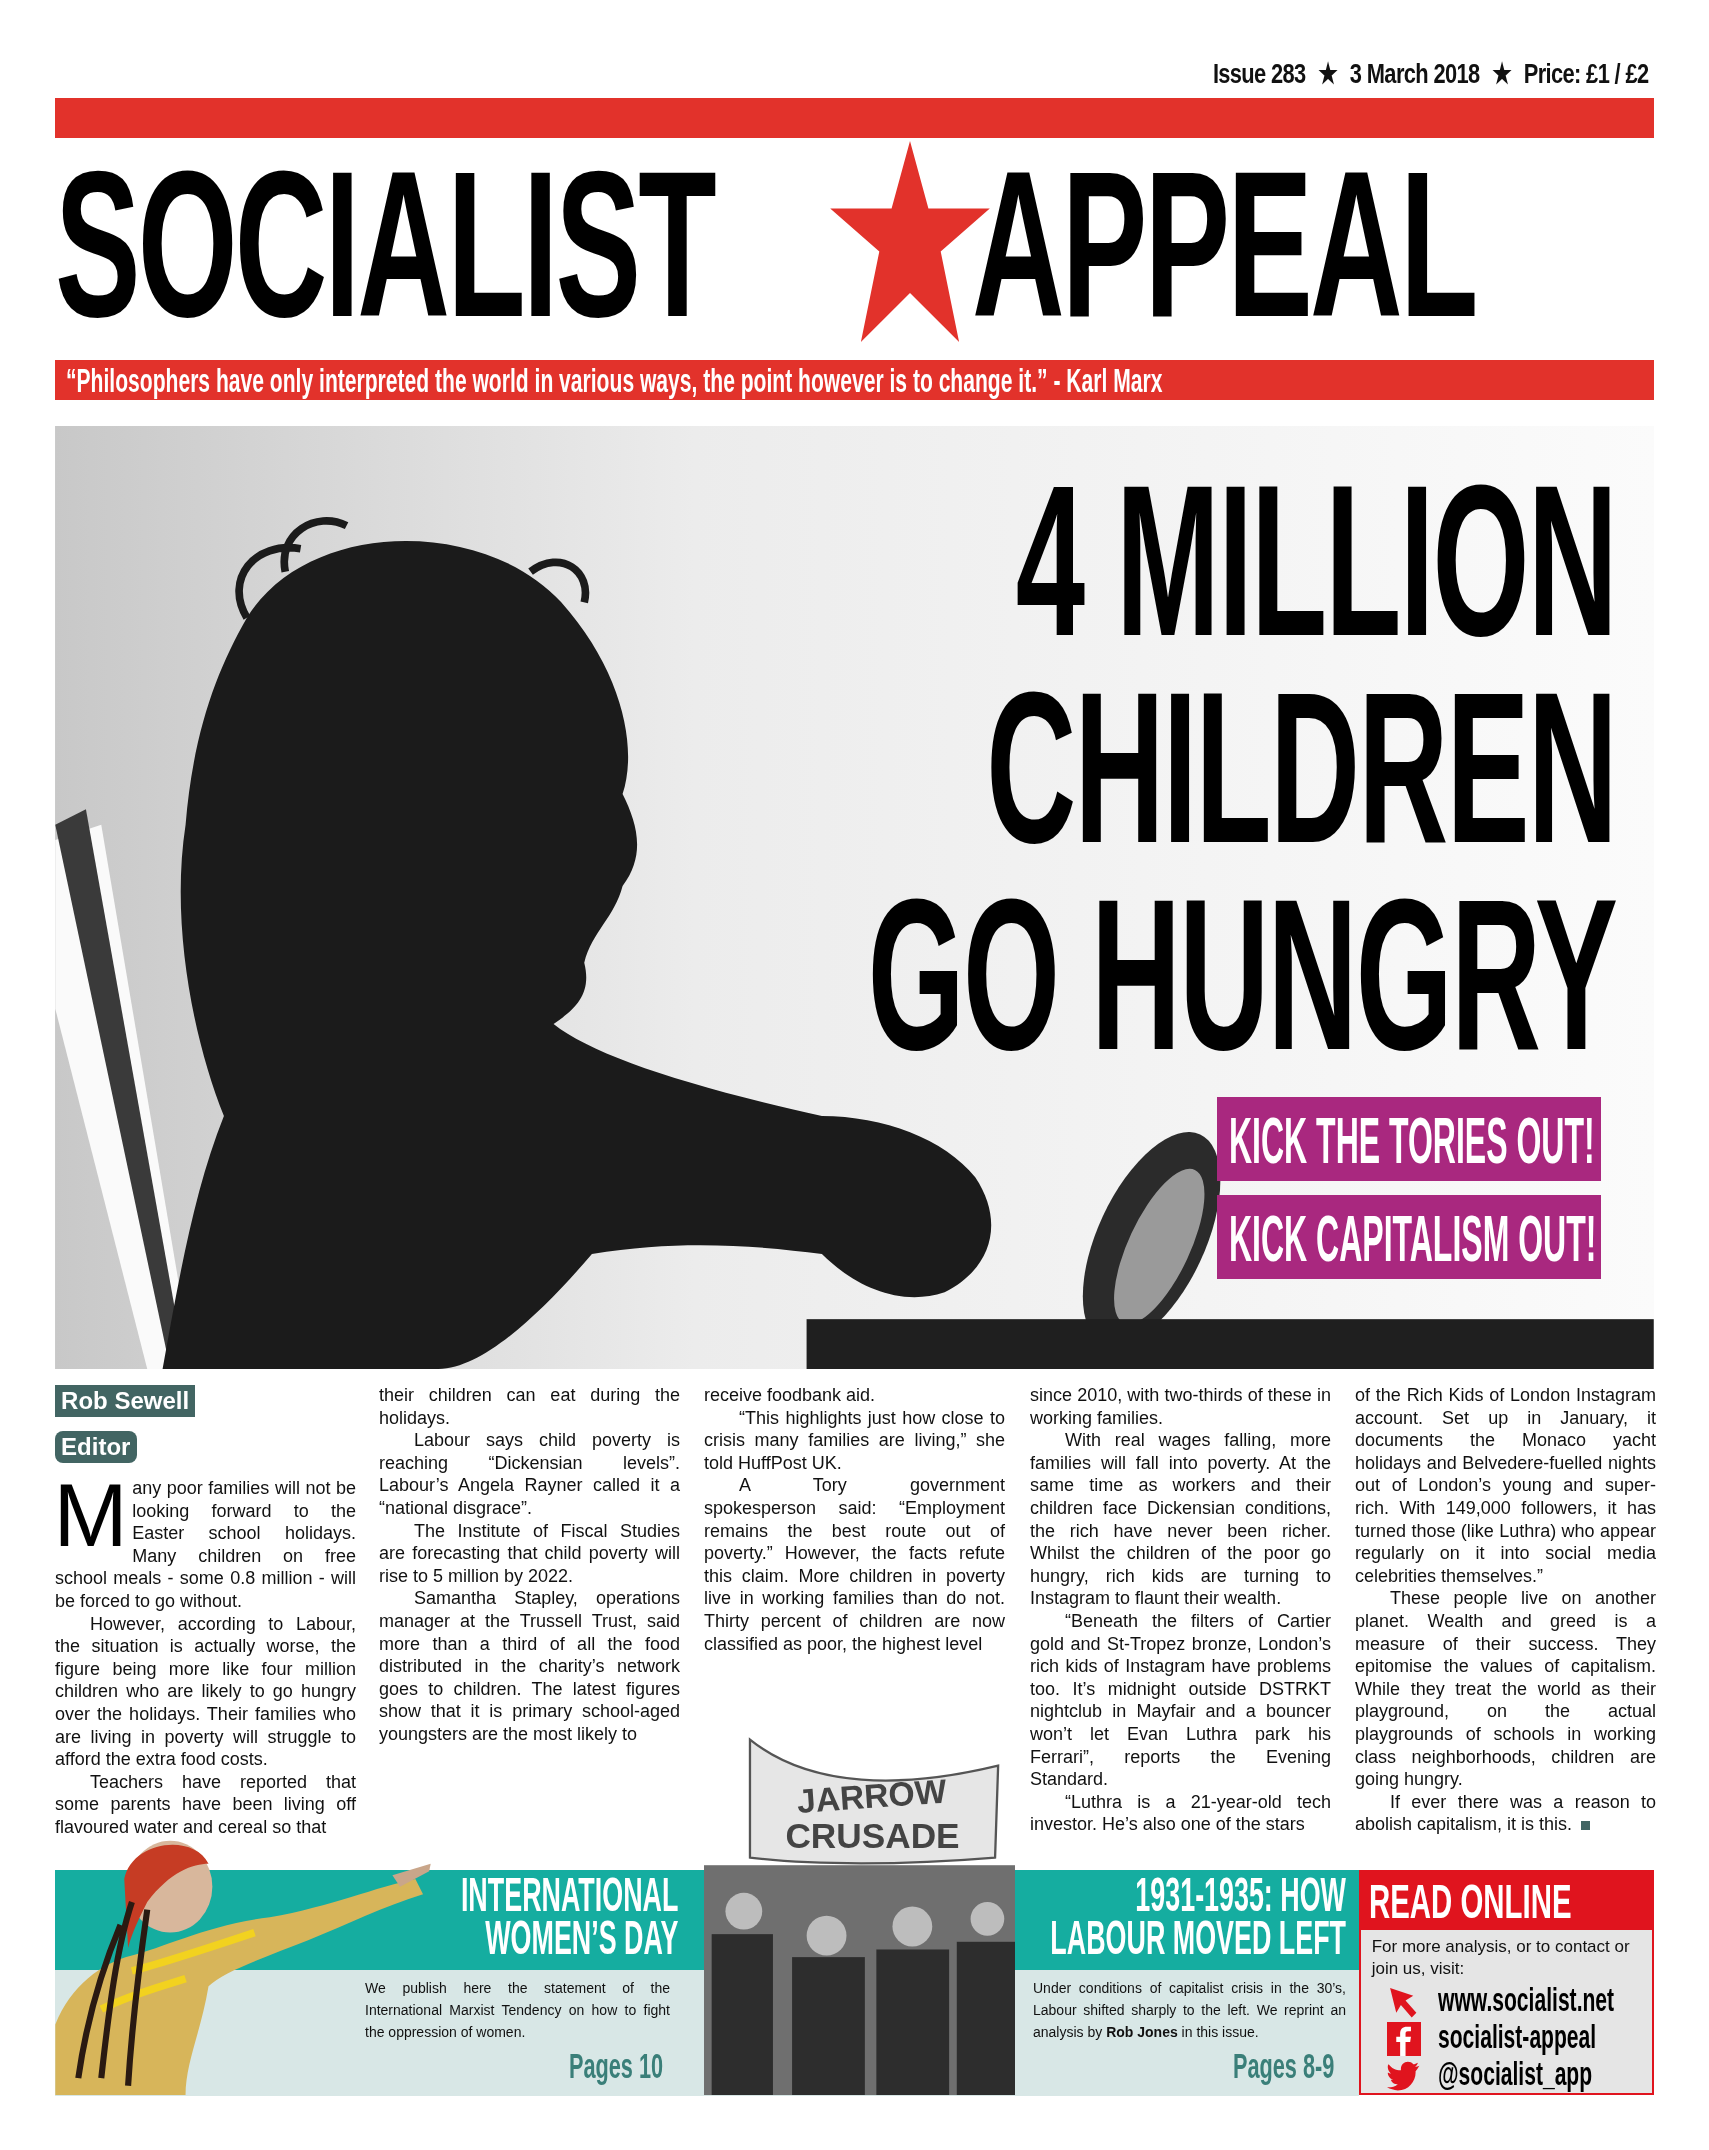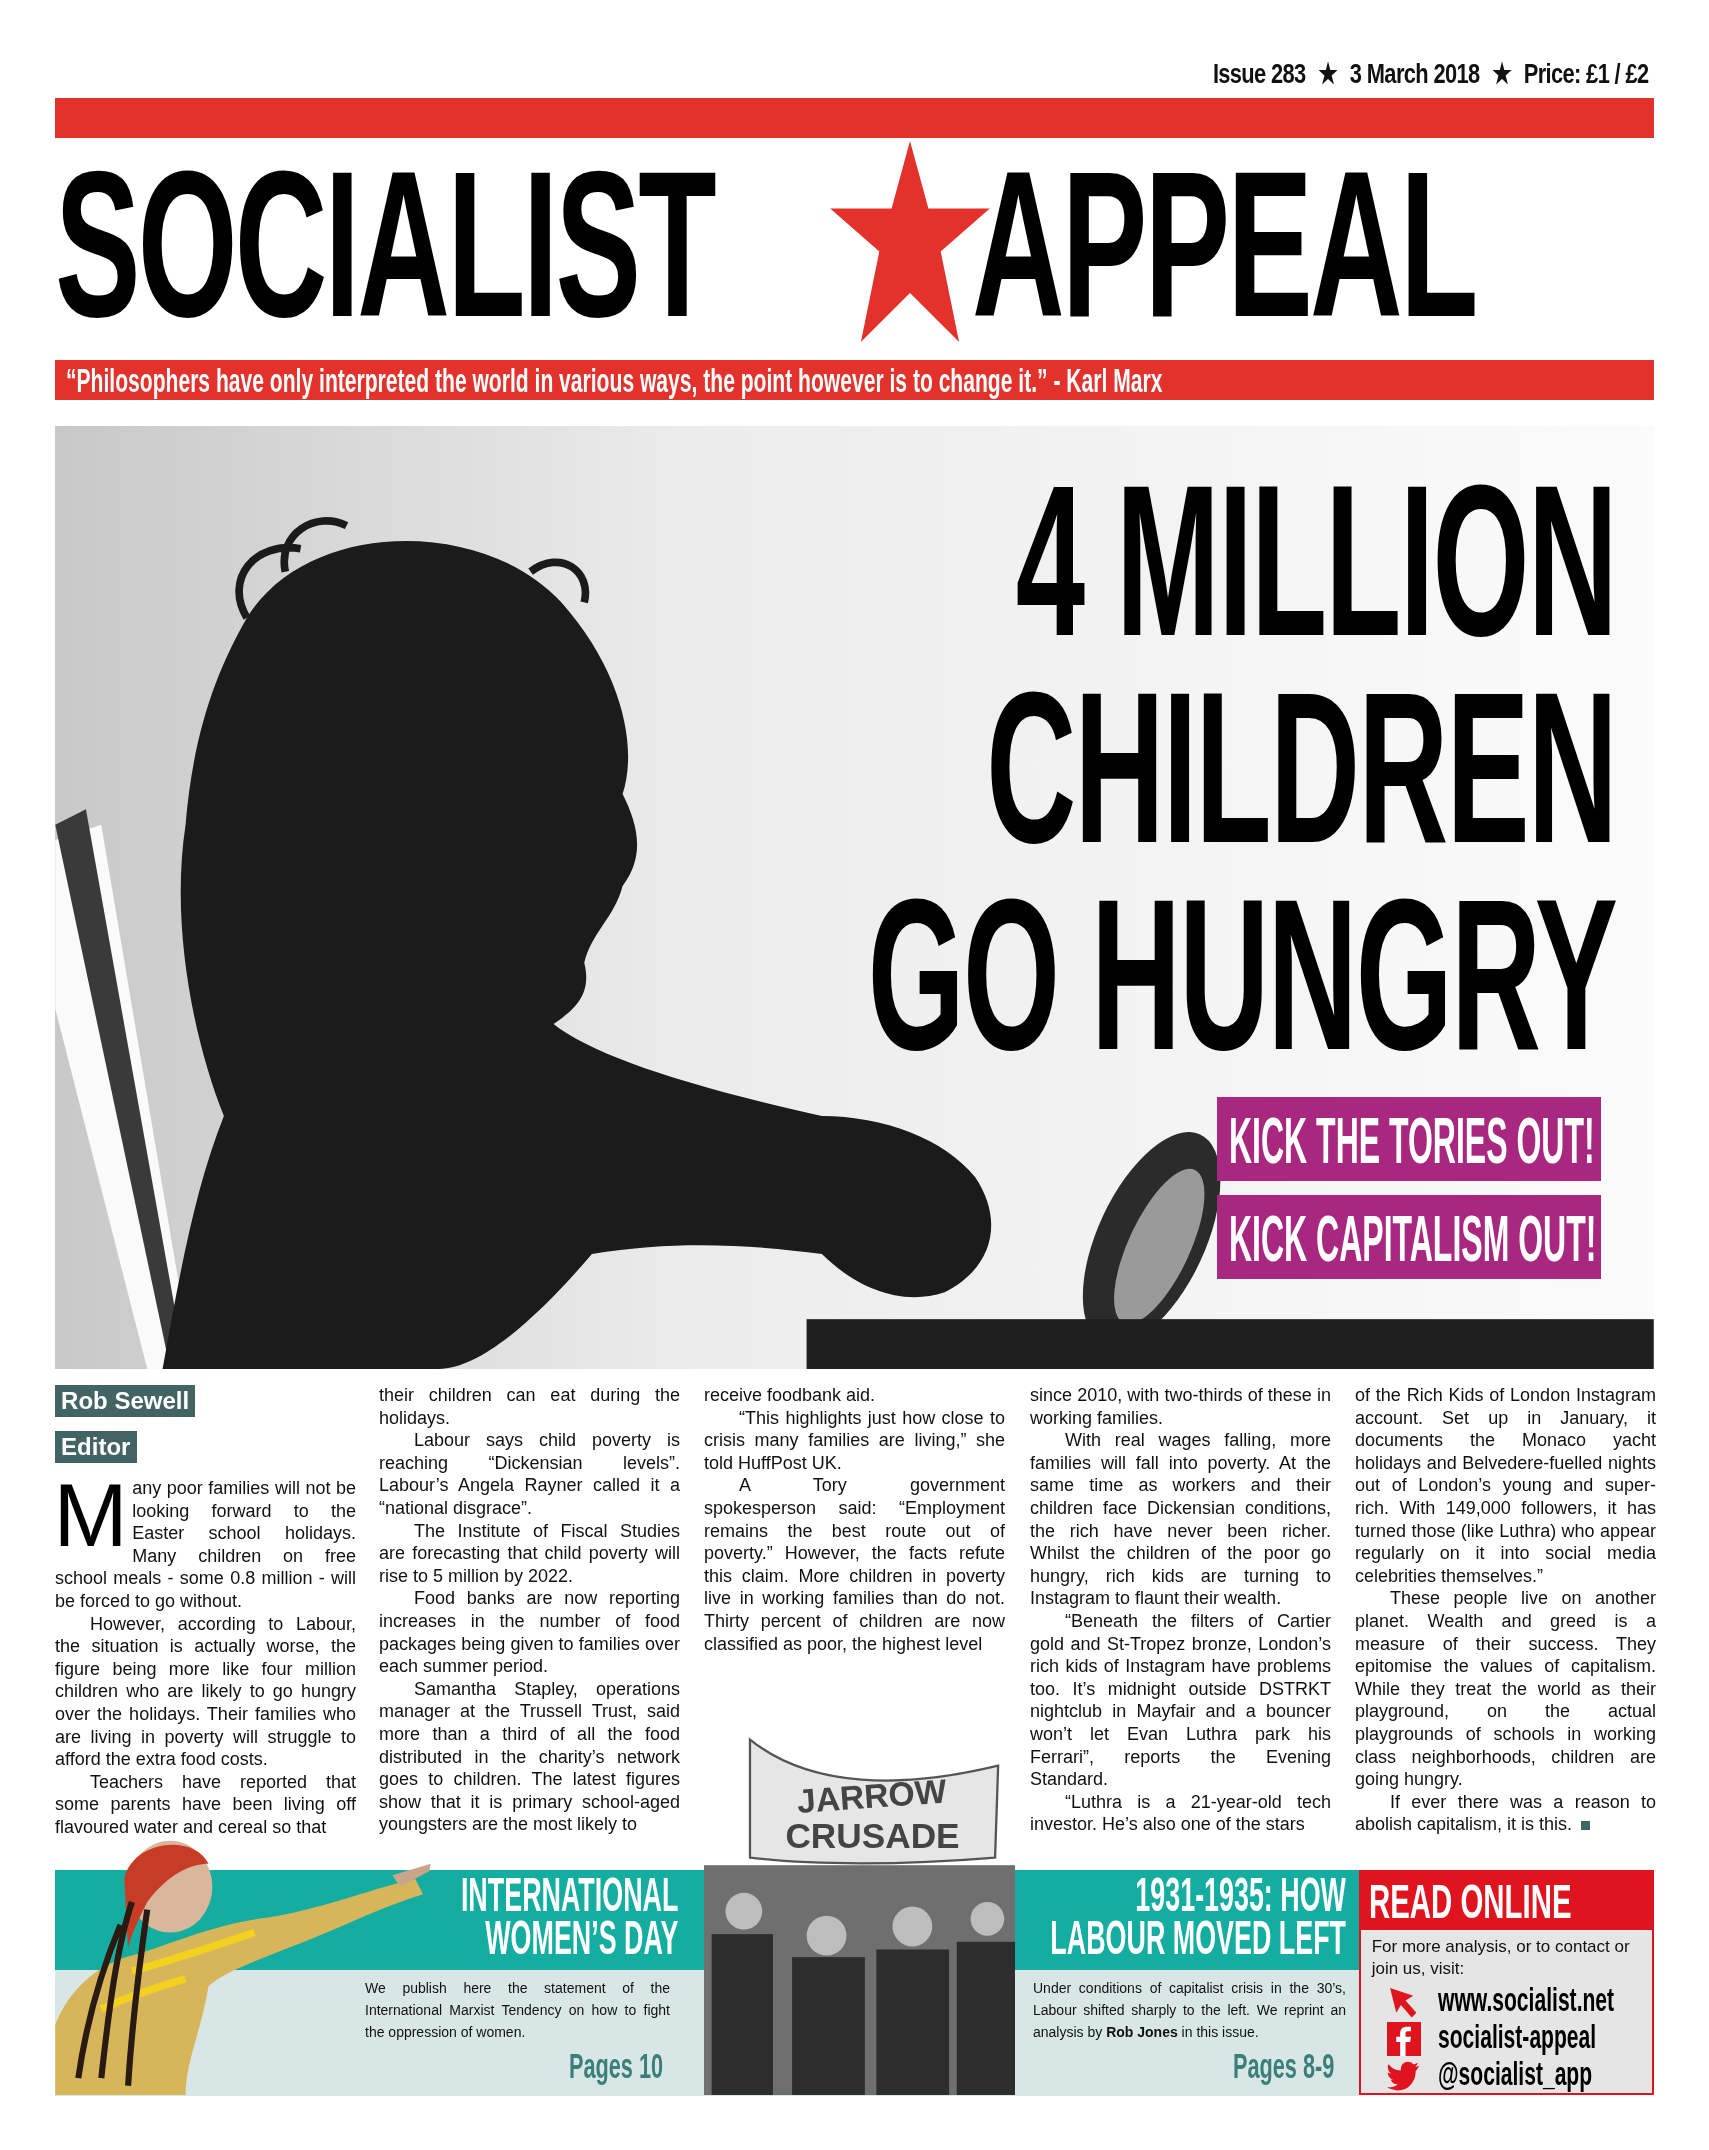--- a/index.html
+++ b/index.html
@@ -109,33 +109,32 @@
 
   <div class="slogan" style="top: 671px;">
     <span>KICK THE TORIES OUT!</span>
   </div>
   <div class="slogan" style="top: 769px;">
     <span>KICK CAPITALISM OUT!</span>
   </div>
 </div>
 
 <div class="byline-tag" style="top: 1385px;">Rob Sewell</div>
-<div class="byline-tag" style="top: 1431px;">Editor</div>
+<div class="byline-tag" style="top: 1431px; border-radius: 8px;">Editor</div>
 
 <div class="col" style="left: 55px; top: 1477px;">
   <p class="noindent"><span class="dropcap">M</span><span>any poor families will not be looking forward to the Easter school holidays. Many children on free school meals - some 0.8 million - will be forced to go without.</span></p>
   <p>However, according to Labour, the situation is actually worse, the figure being more like four million children who are likely to go hungry over the holidays. Their families who are living in poverty will struggle to afford the extra food costs.</p>
   <p>Teachers have reported that some parents have been living off flavoured water and cereal so that</p>
 </div>
 
 <div class="col" style="left: 379px;">
   <p class="noindent">their children can eat during the holidays.</p>
   <p>Labour says child poverty is reaching “Dickensian levels”. Labour’s Angela Rayner called it a “national disgrace”.</p>
   <p>The Institute of Fiscal Studies are forecasting that child poverty will rise to 5 million by 2022.</p>
-  <p>Food banks are now reporting increases in the number of food packages being given to families over each summer period.</p>
   <p>Samantha Stapley, operations manager at the Trussell Trust, said more than a third of all the food distributed in the charity’s network goes to children. The latest figures show that it is primary school-aged youngsters are the most likely to</p>
 </div>
 
 <div class="col" style="left: 704px;">
   <p class="noindent">receive foodbank aid.</p>
   <p>“This highlights just how close to crisis many families are living,” she told HuffPost UK.</p>
   <p>A Tory government spokesperson said: “Employment remains the best route out of poverty.” However, the facts refute this claim. More children in poverty live in working families than do not. Thirty percent of children are now classified as poor, the highest level</p>
 </div>
 
 <div class="col" style="left: 1030px;">

